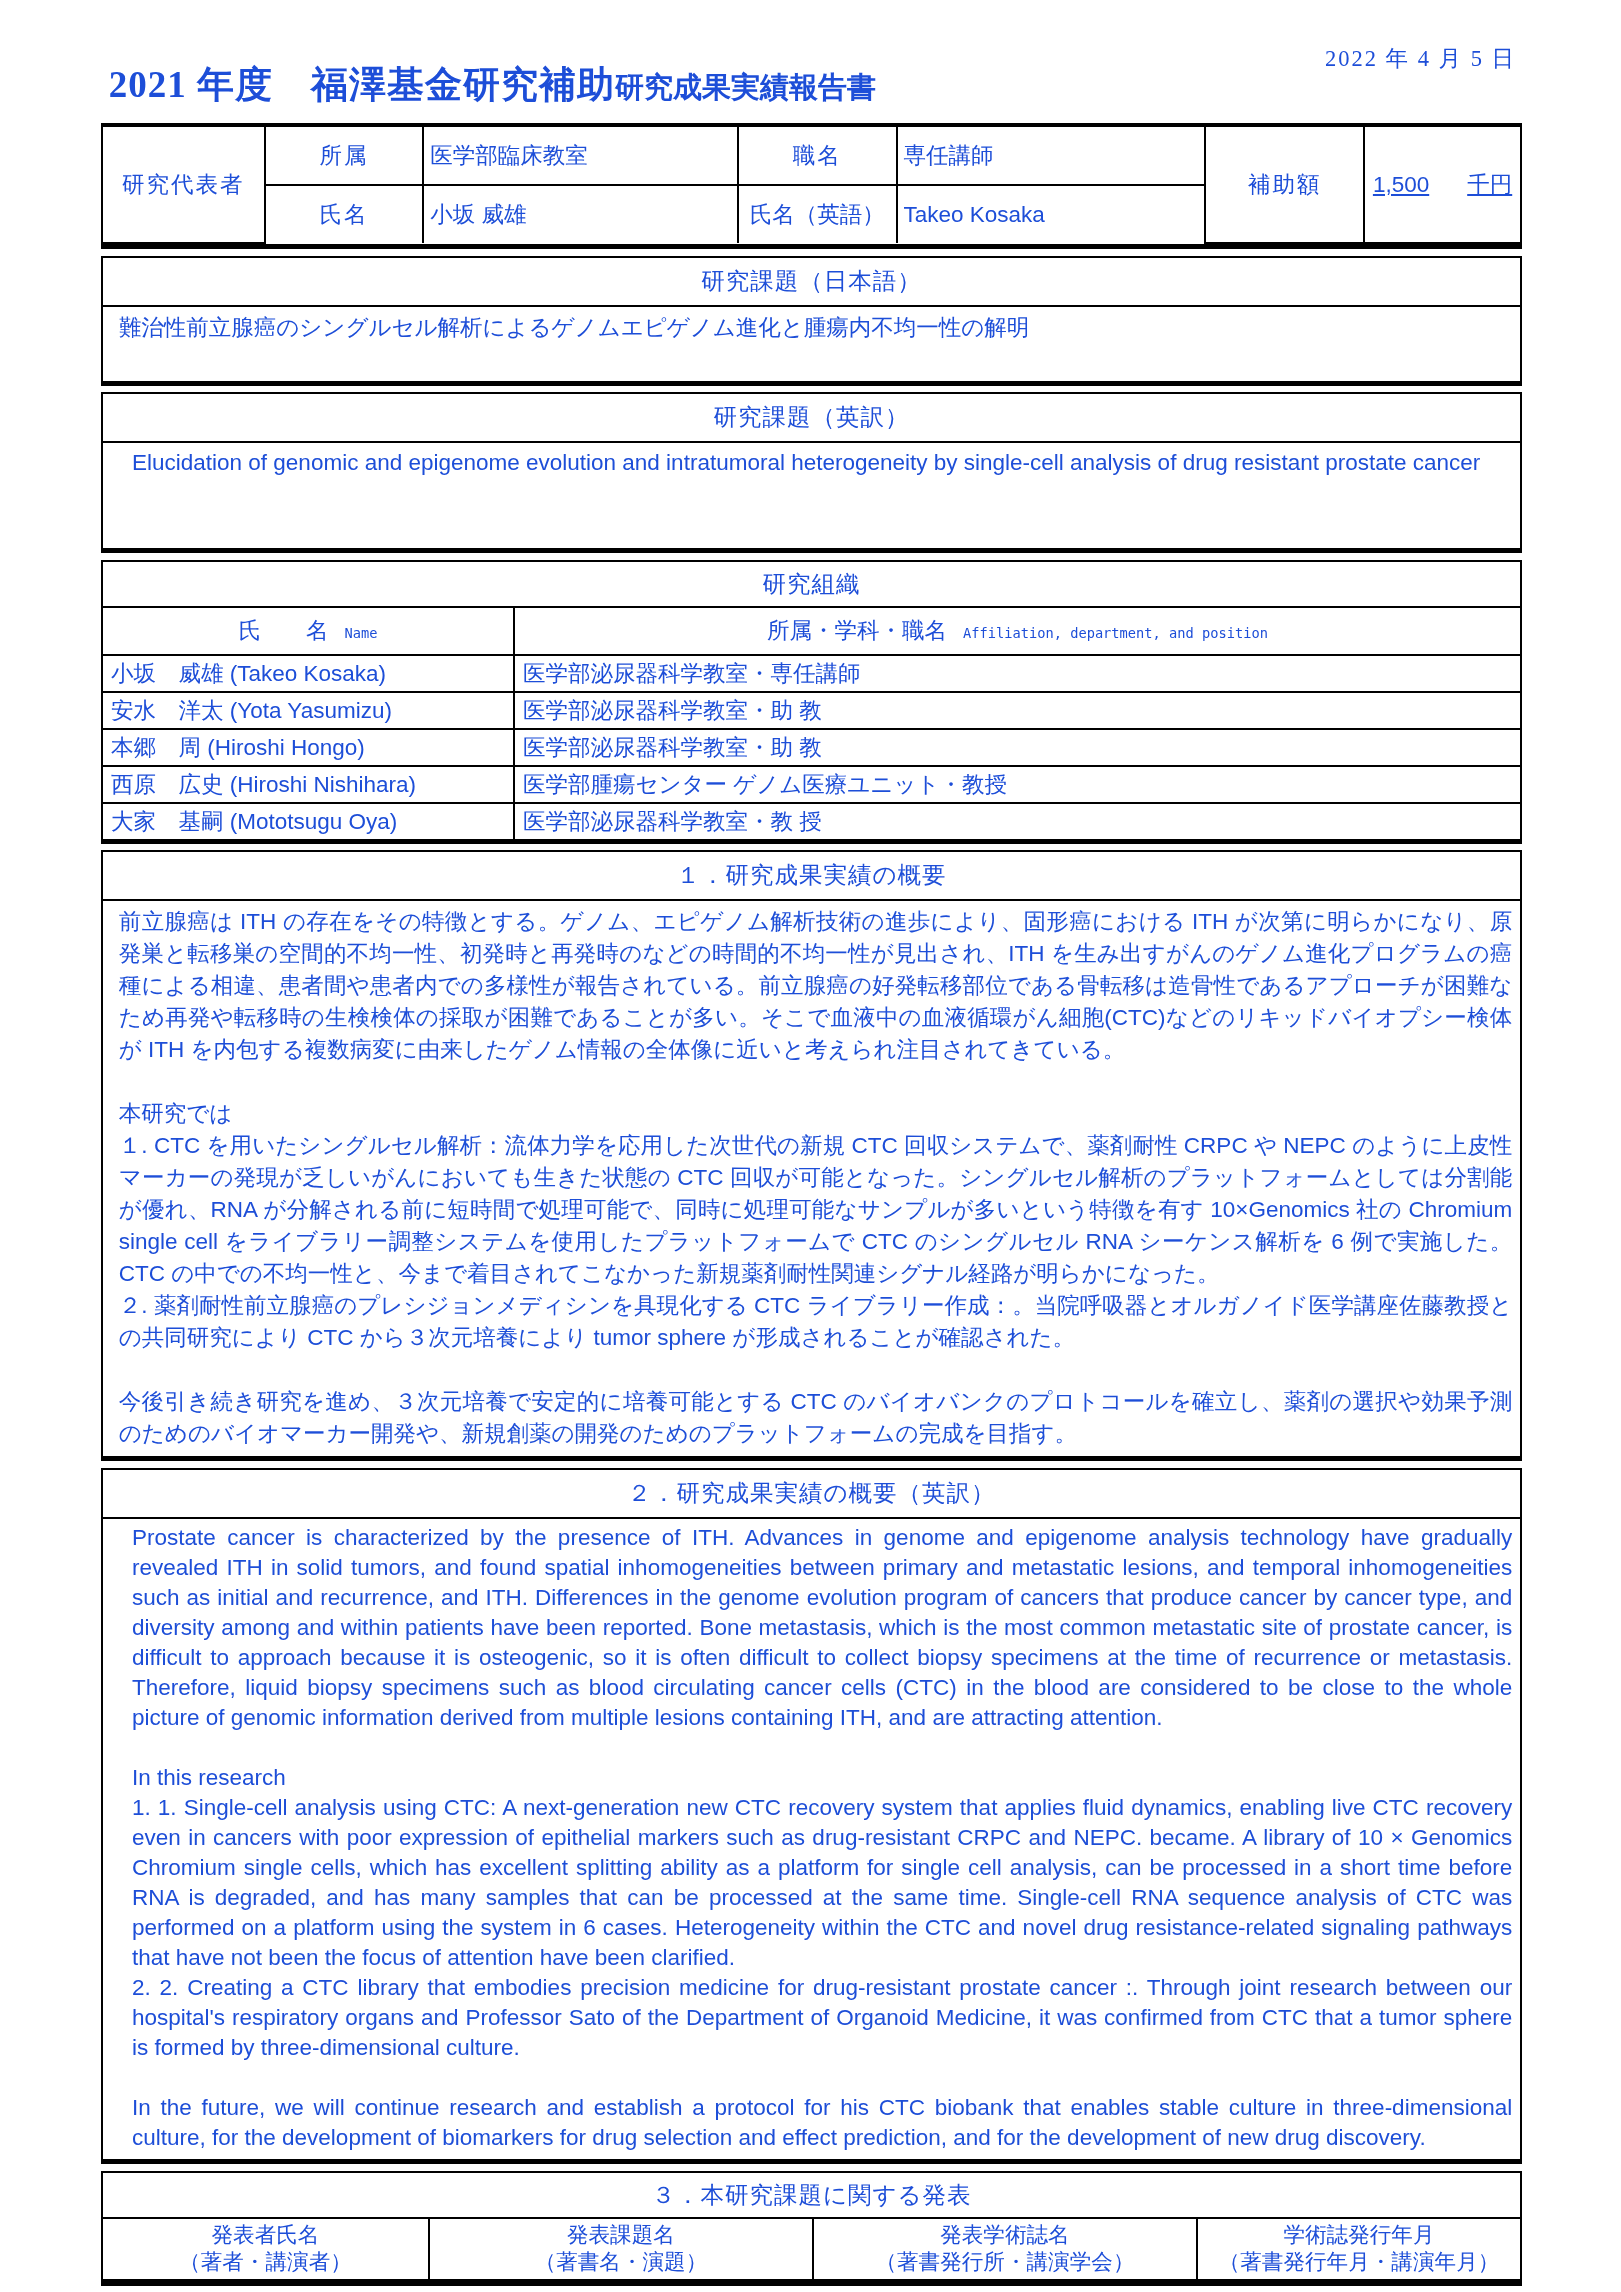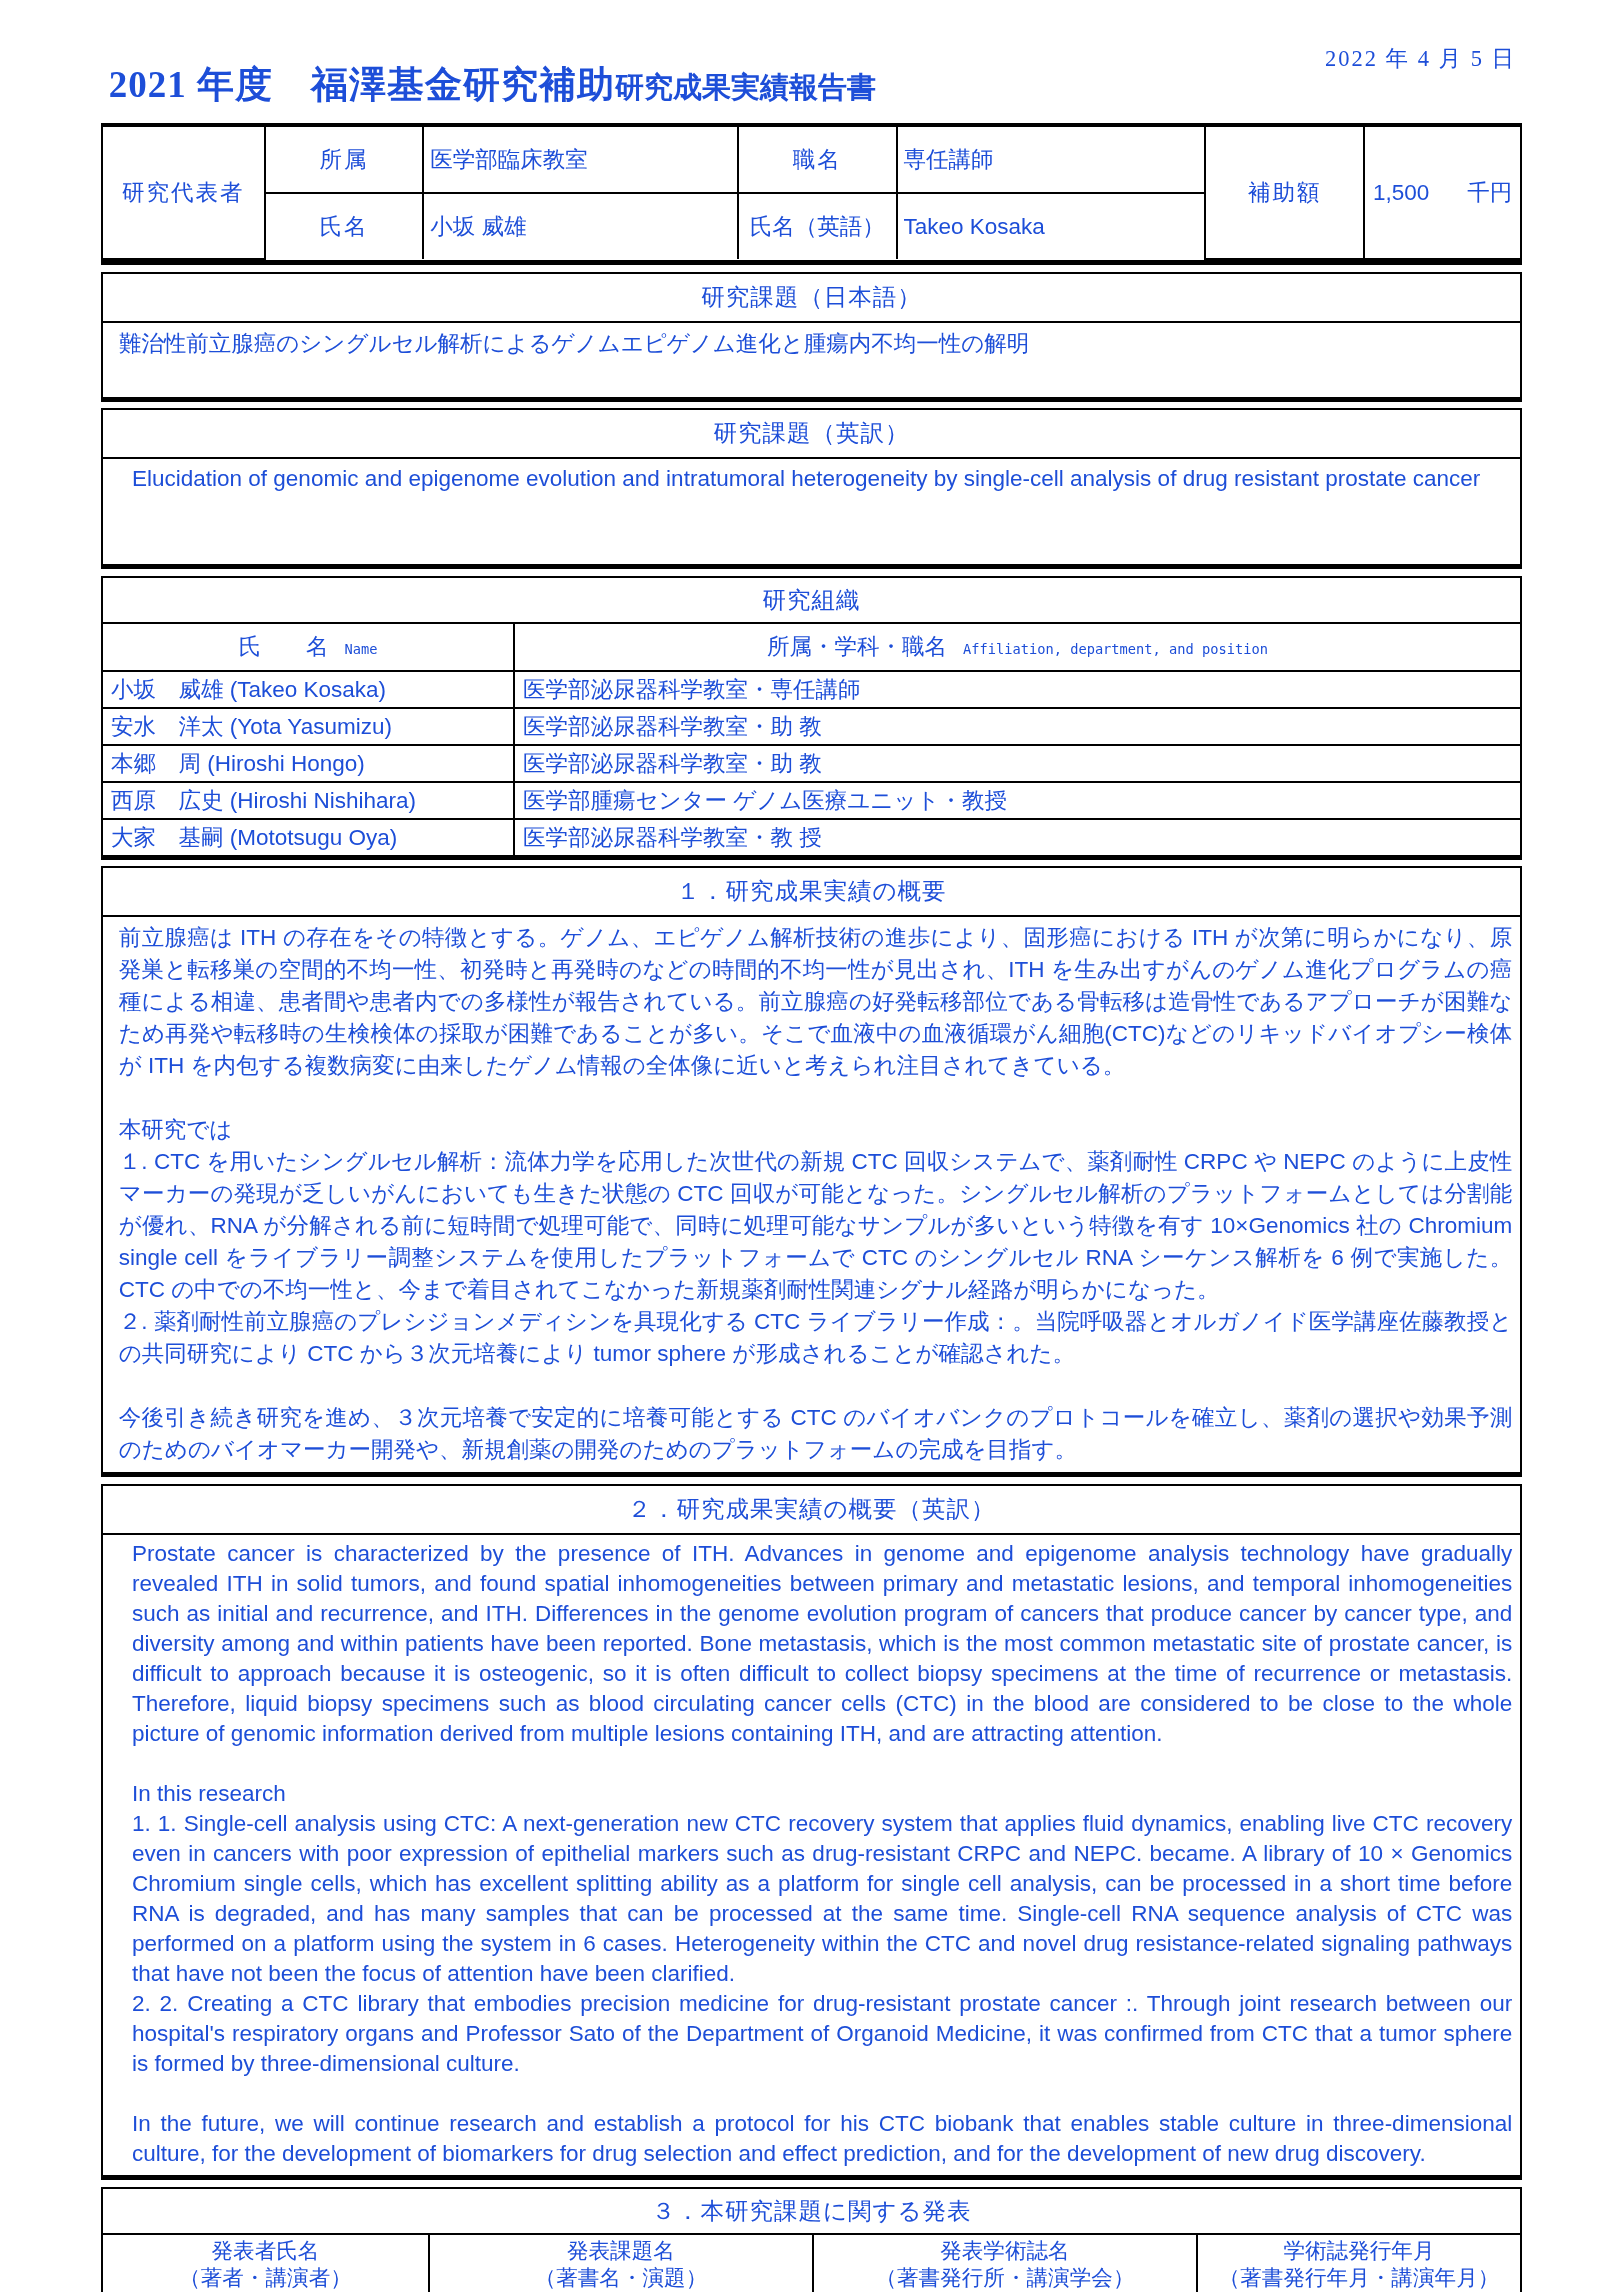--- a/index.html
+++ b/index.html
@@ -20,25 +20,25 @@
   .box{border:2.9px solid #000;border-bottom-width:5.9px;margin-top:6.9px;box-sizing:border-box;}
   .box.first{border-top-width:4.9px;margin-top:0;}
 
   table{border-collapse:collapse;width:100%;table-layout:fixed;}
   td{border:2px solid #000000;padding:2px 5.9px;font-size:22.5px;vertical-align:middle;box-sizing:border-box;}
   table tr:first-child td{border-top:none;}
   table tr:last-child td{border-bottom:none;}
   table td:first-child{border-left:none;}
   table td:last-child{border-right:none;}
 
-  .rep-table td{height:66px;}
+  .rep-table td{height:58px;}
   .cc{text-align:center;}
   .ls2{letter-spacing:2px;}
   .w1{width:11.4%;} .w2{width:11.2%;} .w3{width:22.2%;} .w4{width:11.2%;}
-  .w5{width:21.8%;} .w6{width:11.2%;} .w7{width:11.0%;}
+  .w5{width:21.8%;} .w6{width:11.2%;} .w7{width:11.0%;text-decoration:underline;}
   .subsidy-cell{padding:2px 7.8px;}
   .subsidy-inner{display:flex;justify-content:space-between;align-items:center;}
 
   .sec-header{
     text-align:center;font-size:23.5px;padding:6.9px 3.9px 7.8px 3.9px;
     border-bottom:2px solid #000;letter-spacing:1px;
   }
   .sec-title-plain{text-align:center;font-size:23.5px;padding:5.9px 3.9px;letter-spacing:1px;}
   .sec-content{padding:4.9px 7.8px 5.9px 7.8px;font-size:22.5px;line-height:32px;}
   .jp-just{text-align:justify;margin-left:8px;}

